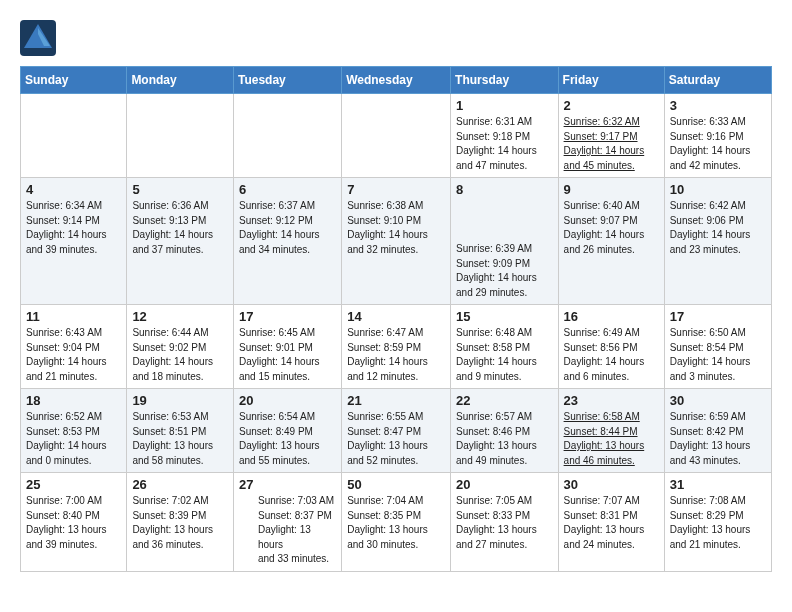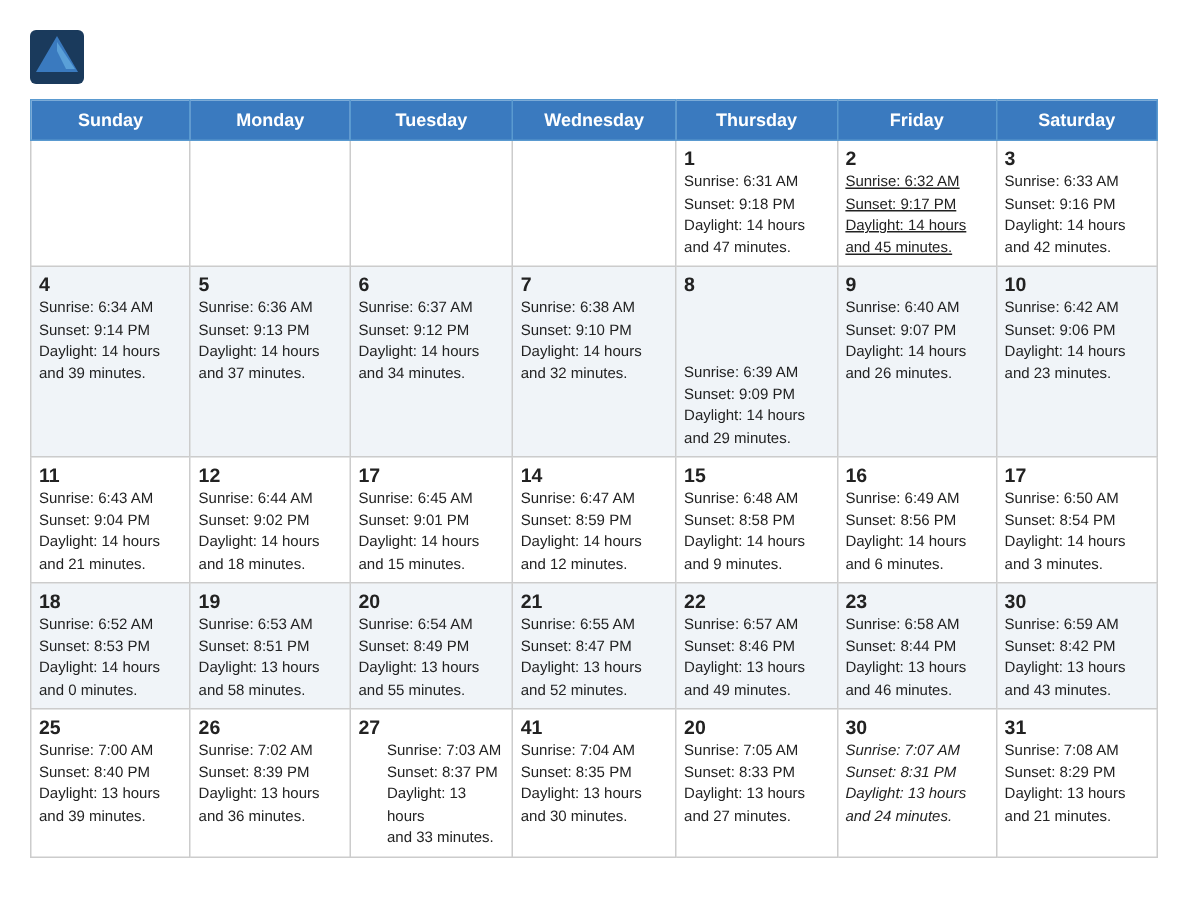--- a/index.html
+++ b/index.html
@@ -48,21 +48,21 @@
       width: 100%;
       border-collapse: collapse;
       font-size: 11px;
     }
     thead tr {
       background: #3a7abf;
       color: #fff;
     }
     thead th {
       padding: 6px 4px;
-      text-align: center;
+      text-align: left;
       font-size: 12px;
       font-weight: bold;
       border: 1px solid #5a9ad0;
     }
     tbody tr {
       vertical-align: top;
     }
     tbody td {
       border: 1px solid #ccc;
       padding: 4px 5px;
@@ -285,21 +285,21 @@
         </td>
         <td>
           <div class="day-num">22</div>
           <div class="day-info" style="white-space: pre-line;">Sunrise: 6:57 AM
 Sunset: 8:46 PM
 Daylight: 13 hours
 and 49 minutes.</div>
         </td>
         <td>
           <div class="day-num">23</div>
-          <div class="day-info" style="white-space: pre-line;">Sunrise: 6:58 AM
+          <div class="day-info" style="white-space: pre-line; text-decoration: underline;">Sunrise: 6:58 AM
 Sunset: 8:44 PM
 Daylight: 13 hours
 and 46 minutes.</div>
         </td>
         <td>
           <div class="day-num">30</div>
           <div class="day-info" style="white-space: pre-line;">Sunrise: 6:59 AM
 Sunset: 8:42 PM
 Daylight: 13 hours
 and 43 minutes.</div>
@@ -321,36 +321,36 @@
 and 36 minutes.</div>
         </td>
         <td>
           <div class="day-num">27</div>
           <div class="day-info" style="white-space: pre-line; margin-left: 19px;">Sunrise: 7:03 AM
 Sunset: 8:37 PM
 Daylight: 13 hours
 and 33 minutes.</div>
         </td>
         <td>
-          <div class="day-num">41</div>
+          <div class="day-num">50</div>
           <div class="day-info" style="white-space: pre-line;">Sunrise: 7:04 AM
 Sunset: 8:35 PM
 Daylight: 13 hours
 and 30 minutes.</div>
         </td>
         <td>
           <div class="day-num">20</div>
           <div class="day-info" style="white-space: pre-line;">Sunrise: 7:05 AM
 Sunset: 8:33 PM
 Daylight: 13 hours
 and 27 minutes.</div>
         </td>
         <td>
           <div class="day-num">30</div>
-          <div class="day-info" style="white-space: pre-line; font-style: italic;">Sunrise: 7:07 AM
+          <div class="day-info" style="white-space: pre-line;">Sunrise: 7:07 AM
 Sunset: 8:31 PM
 Daylight: 13 hours
 and 24 minutes.</div>
         </td>
         <td>
           <div class="day-num">31</div>
           <div class="day-info" style="white-space: pre-line;">Sunrise: 7:08 AM
 Sunset: 8:29 PM
 Daylight: 13 hours
 and 21 minutes.</div>

